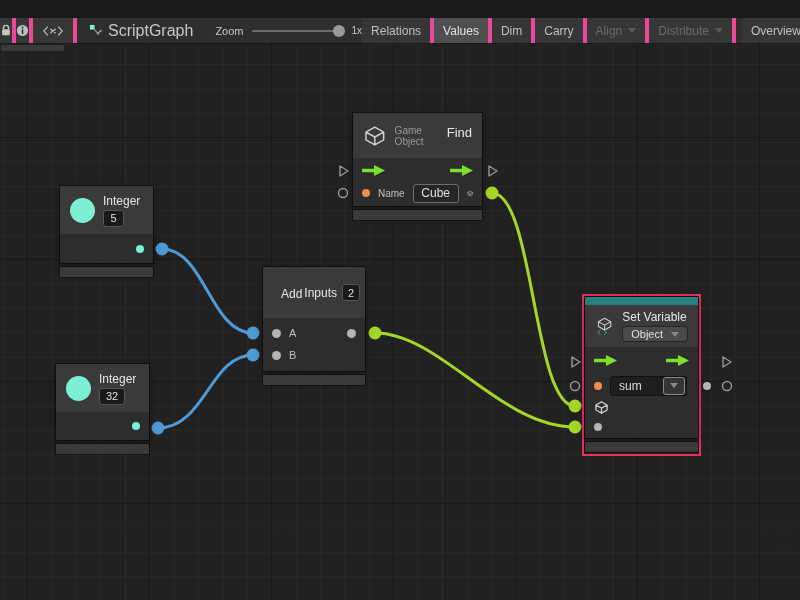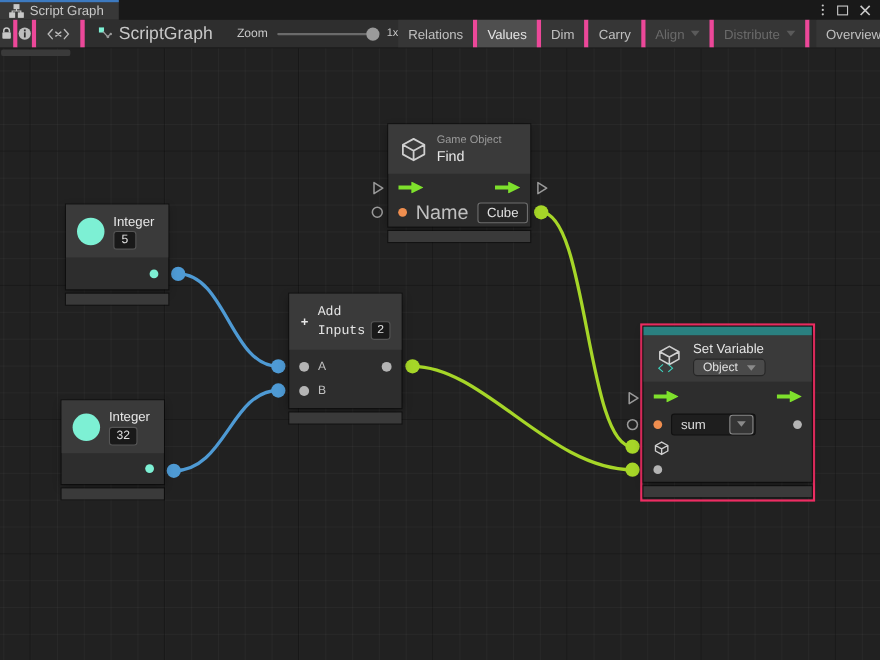--- a/index.html
+++ b/index.html
@@ -79,44 +79,20 @@
   .obj-dropdown{display:inline-flex;align-items:center;gap:8px;background:#4a4a4a;border:1px solid #262626;border-radius:4px;padding:1px 8px;color:#e0e0e0;font-size:11px;cursor:pointer;text-align:right;}
   .sum-field{display:flex;align-items:center;background:#1e1e1e;border:1px solid #111;border-radius:3px;height:20px;}
   .sum-text{padding:0 8px;color:#dcdcdc;font-size:12px;min-width:52px;}
   .sum-btn{width:22px;height:18px;margin-right:1px;border:1px solid #8a8a8a;border-radius:3px;background:#353535;display:flex;align-items:center;justify-content:center;cursor:pointer;}
 </style>
 </head>
 <body>
 
 <div class="window">
 
-  <div class="tabbar">
-    <div class="tab">
-      <svg width="14" height="14" viewBox="0 0 16 16">
-        <g stroke="#c8c8c8" stroke-width="1.2" fill="#c8c8c8">
-          <rect x="5.5" y="1.5" width="5" height="4"></rect>
-          <rect x="1" y="10" width="5" height="4.5"></rect>
-          <rect x="10" y="10" width="5" height="4.5"></rect>
-          <path d="M8 5.5v2.5M3.5 10V8h9v2" fill="none"></path>
-        </g>
-      </svg>
-      <span>Script Graph</span>
-    </div>
-    <div class="win-controls">
-      <span class="dots3">
-          <i></i>
-          <i></i>
-          <i></i>
-        </span>
-      <span class="maxbox"></span>
-      <svg width="11" height="11" viewBox="0 0 12 12">
-        <path d="M1.5 1.5 L10.5 10.5 M10.5 1.5 L1.5 10.5" stroke="#c8c8c8" stroke-width="1.6"></path>
-      </svg>
-    </div>
-  </div>
 
   <div class="toolbar">
     <div class="tbtn icon">
       <svg width="12" height="13" viewBox="0 0 14 15">
         <path d="M4 6V4.5a3 3 0 0 1 6 0V6" fill="none" stroke="#c8c8c8" stroke-width="1.6"></path>
         <rect x="2.5" y="6" width="9" height="7" rx="1" fill="#c8c8c8"></rect>
       </svg>
     </div>
     <div class="tbtn icon">
       <svg width="13" height="13" viewBox="0 0 14 14">
@@ -241,21 +217,21 @@
     </div>
     <div class="node-footer"></div>
   </div>
 
   <div class="node" style="left:263px;top:267px;width:102px;">
     <div class="node-main">
       <div class="node-header" style="height:51px;">
         <svg width="25" height="25" viewBox="0 0 26 26">
           <path d="M13 3v20M3 13h20" stroke="#e8e8e8" stroke-width="4.5"></path>
         </svg>
-        <div style="display:flex;flex-direction:column;align-items:flex-start;gap:2px;font-family:Liberation Mono, monospace;">
+        <div style="display:flex;flex-direction:row;align-items:flex-end;gap:2px;">
           <span class="node-title">Add</span>
           <span style="display:flex;align-items:center;gap:5px;">
             <span class="node-title">Inputs</span>
             <input class="mini-input" style="width: 18px; height: 17px;" readonly="" value="2">
           </span>
         </div>
       </div>
       <div style="padding:4px 0 5px;">
         <div class="row" style="height:22px;">
           <span class="dot"></span>
@@ -271,43 +247,43 @@
     </div>
     <div class="node-footer"></div>
   </div>
 
   <div class="node" style="left:353px;top:113px;width:129px;">
     <div class="node-main">
       <div class="node-header" style="height:45px;">
         <svg class="cube" width="26" height="26" viewBox="0 0 24 24">
           <path d="M12 3 L21 8 L21 16 L12 21 L3 16 L3 8 Z M3 8 L12 13 L21 8 M12 13 L12 21"></path>
         </svg>
-        <div style="display:flex;flex-direction:column;align-items:flex-start;gap:1px;">
+        <div style="display:flex;align-items:flex-start;gap:1px;">
           <span class="node-sub">Game Object</span>
           <span class="node-title" style="font-size:13px;">Find</span>
         </div>
       </div>
       <div class="row" style="height:25px;">
         <span class="flow-arrow"></span>
         <span class="spacer"></span>
         <span class="flow-arrow"></span>
       </div>
       <div class="row" style="height:23px;padding-bottom:3px;">
         <span class="dot small orange"></span>
-        <span style="font-size:18px;">Name</span>
+        <span style="font-size:10px;">Name</span>
         <input class="mini-input" style="width: 46px; height: 19px; background: rgb(38, 38, 38); border-color: rgb(110, 110, 110); font-size: 12px;" readonly="" value="Cube">
         <svg class="cube" width="15" height="15" viewBox="0 0 24 24">
           <path d="M12 3 L21 8 L21 16 L12 21 L3 16 L3 8 Z M3 8 L12 13 L21 8 M12 13 L12 21" stroke-width="2"></path>
         </svg>
       </div>
     </div>
     <div class="node-footer"></div>
   </div>
 
-  <div class="selection-frame" style="left:582px;top:294px;width:159px;height:162px;">
+  <div class="selection-frame" style="left:582px;top:294px;width:119px;height:162px;">
     <div>
       <div class="node-main">
         <div class="kind-strip"></div>
         <div class="node-header" style="height:42px;background:#3a3a3a;">
           <svg width="27" height="27" viewBox="0 0 28 28">
             <path d="M14 2 L23 7 L23 14 L14 19 L5 14 L5 7 Z M5 7 L14 12 L23 7 M14 12 L14 19" stroke="#cfcfcf" fill="none" stroke-width="1.5" stroke-linejoin="round"></path>
             <path class="teal-chev" d="M8 19 L4 22.5 L8 26 M13 19 L17 22.5 L13 26" stroke="#3ed6c0" fill="none"></path>
           </svg>
           <div style="display:flex;flex-direction:column;align-items:flex-start;gap:2px;">
             <span class="node-title">Set Variable</span>

